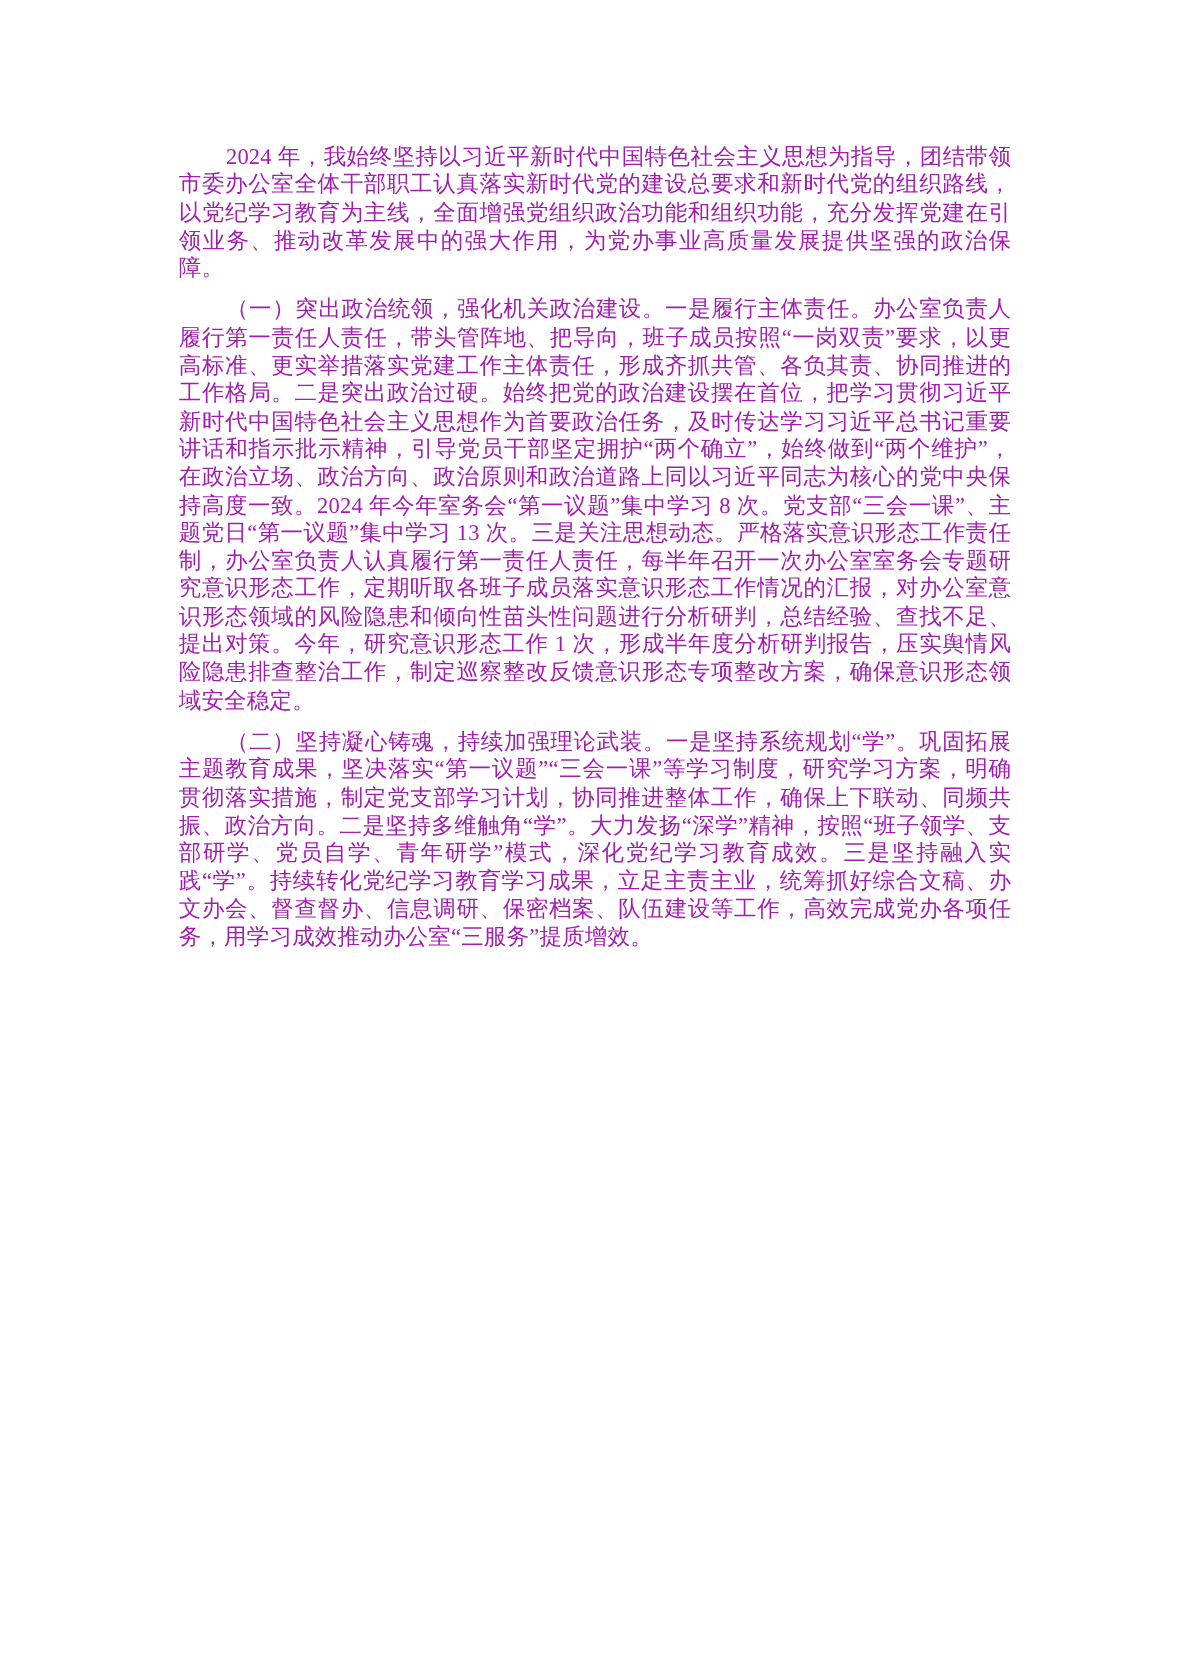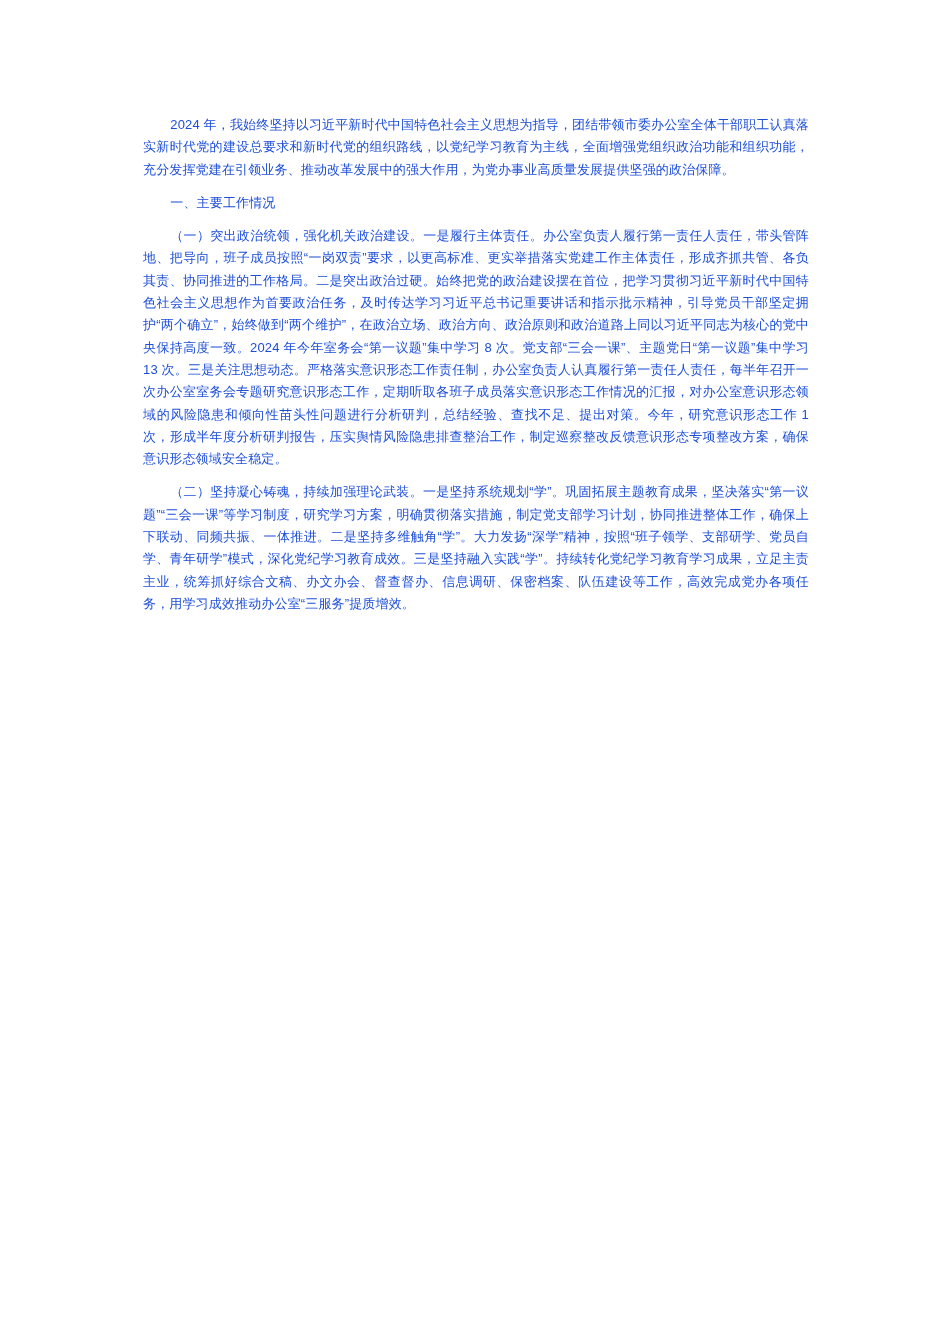--- a/index.html
+++ b/index.html
@@ -2,38 +2,37 @@
 <html><head>
 <meta charset="utf-8">
 <style>
   html, body { margin: 0; padding: 0; background: #ffffff; }
   body { width: 950px; height: 1344px; position: relative; overflow: hidden; }
   .page {
     position: absolute;
     left: 143px;
     top: 114px;
     width: 666px;
-    font-family: Liberation Sans, sans-serif;
-    font-size: 13px;
+    font-family: Liberation Serif, serif;
+    font-size: 18px;
     line-height: 22.3px;
-    color: #1d4ed8;
+    color: #a21caf;
     letter-spacing: 0.15px;
   }
   .para {
     margin: 0 0 11px 0;
     text-indent: 2.1em;
     text-align: justify;
     text-align-last: left;
   }
   .heading {
     margin: 0 0 11px 0;
     text-indent: 2.1em;
   }
 </style>
 </head>
 <body>
 
 <div class="page">
   <p class="para">2024 年，我始终坚持以习近平新时代中国特色社会主义思想为指导，团结带领市委办公室全体干部职工认真落实新时代党的建设总要求和新时代党的组织路线，以党纪学习教育为主线，全面增强党组织政治功能和组织功能，充分发挥党建在引领业务、推动改革发展中的强大作用，为党办事业高质量发展提供坚强的政治保障。</p>
-  <p class="heading">一、主要工作情况</p>
   <p class="para">（一）突出政治统领，强化机关政治建设。一是履行主体责任。办公室负责人履行第一责任人责任，带头管阵地、把导向，班子成员按照“一岗双责”要求，以更高标准、更实举措落实党建工作主体责任，形成齐抓共管、各负其责、协同推进的工作格局。二是突出政治过硬。始终把党的政治建设摆在首位，把学习贯彻习近平新时代中国特色社会主义思想作为首要政治任务，及时传达学习习近平总书记重要讲话和指示批示精神，引导党员干部坚定拥护“两个确立”，始终做到“两个维护”，在政治立场、政治方向、政治原则和政治道路上同以习近平同志为核心的党中央保持高度一致。2024 年今年室务会“第一议题”集中学习 8 次。党支部“三会一课”、主题党日“第一议题”集中学习 13 次。三是关注思想动态。严格落实意识形态工作责任制，办公室负责人认真履行第一责任人责任，每半年召开一次办公室室务会专题研究意识形态工作，定期听取各班子成员落实意识形态工作情况的汇报，对办公室意识形态领域的风险隐患和倾向性苗头性问题进行分析研判，总结经验、查找不足、提出对策。今年，研究意识形态工作 1 次，形成半年度分析研判报告，压实舆情风险隐患排查整治工作，制定巡察整改反馈意识形态专项整改方案，确保意识形态领域安全稳定。</p>
-  <p class="para">（二）坚持凝心铸魂，持续加强理论武装。一是坚持系统规划“学”。巩固拓展主题教育成果，坚决落实“第一议题”“三会一课”等学习制度，研究学习方案，明确贯彻落实措施，制定党支部学习计划，协同推进整体工作，确保上下联动、同频共振、一体推进。二是坚持多维触角“学”。大力发扬“深学”精神，按照“班子领学、支部研学、党员自学、青年研学”模式，深化党纪学习教育成效。三是坚持融入实践“学”。持续转化党纪学习教育学习成果，立足主责主业，统筹抓好综合文稿、办文办会、督查督办、信息调研、保密档案、队伍建设等工作，高效完成党办各项任务，用学习成效推动办公室“三服务”提质增效。</p>
+  <p class="para">（二）坚持凝心铸魂，持续加强理论武装。一是坚持系统规划“学”。巩固拓展主题教育成果，坚决落实“第一议题”“三会一课”等学习制度，研究学习方案，明确贯彻落实措施，制定党支部学习计划，协同推进整体工作，确保上下联动、同频共振、政治方向。二是坚持多维触角“学”。大力发扬“深学”精神，按照“班子领学、支部研学、党员自学、青年研学”模式，深化党纪学习教育成效。三是坚持融入实践“学”。持续转化党纪学习教育学习成果，立足主责主业，统筹抓好综合文稿、办文办会、督查督办、信息调研、保密档案、队伍建设等工作，高效完成党办各项任务，用学习成效推动办公室“三服务”提质增效。</p>
 </div>
 
 </body></html>

